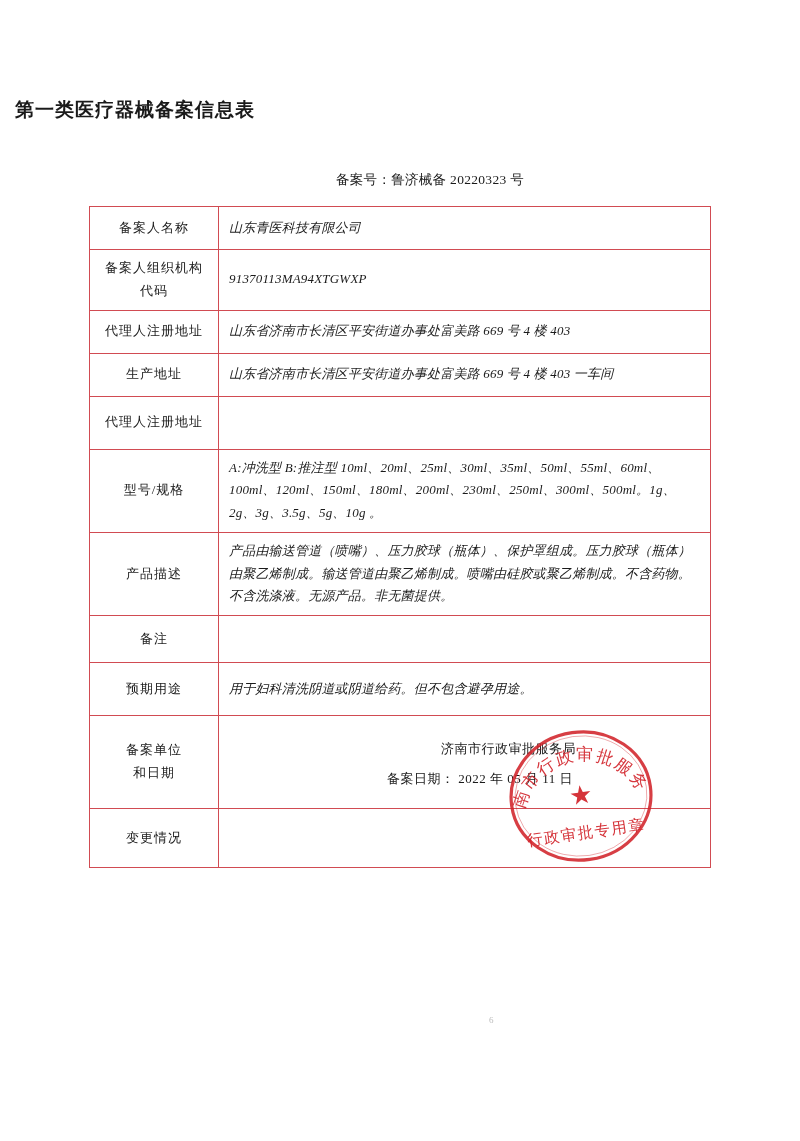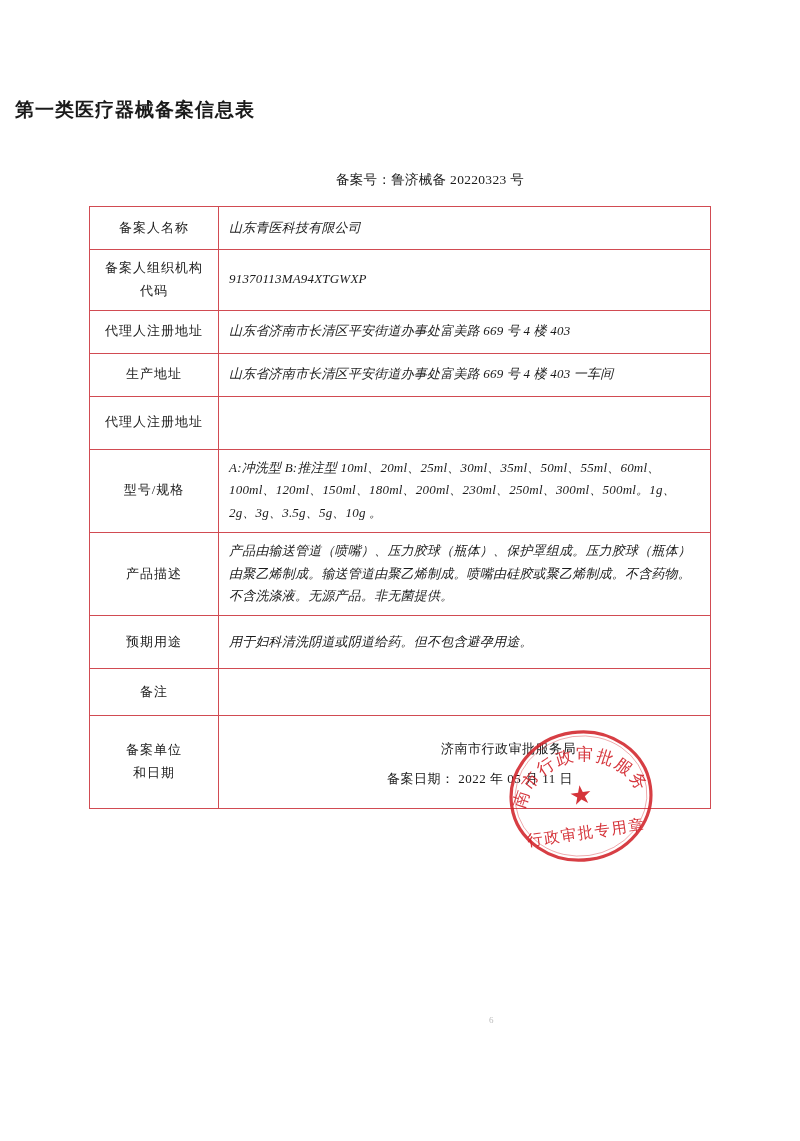--- a/index.html
+++ b/index.html
@@ -146,26 +146,26 @@
       </tr>
       <tr>
         <td class="label">型号/规格</td>
         <td class="value r-spec">A:冲洗型  B:推注型        10ml、20ml、25ml、30ml、35ml、50ml、55ml、60ml、100ml、120ml、150ml、180ml、200ml、230ml、250ml、300ml、500ml。1g、2g、3g、3.5g、5g、10g 。</td>
       </tr>
       <tr>
         <td class="label">产品描述</td>
         <td class="value r-desc">产品由输送管道（喷嘴）、压力胶球（瓶体）、保护罩组成。压力胶球（瓶体）由聚乙烯制成。输送管道由聚乙烯制成。喷嘴由硅胶或聚乙烯制成。不含药物。不含洗涤液。无源产品。非无菌提供。</td>
       </tr>
       <tr>
+        <td class="label" style="height:32px">备注</td>
+        <td class="value" style="height:32px"></td>
+      </tr>
+      <tr>
         <td class="label" style="height:38px">预期用途</td>
         <td class="value" style="height:38px">用于妇科清洗阴道或阴道给药。但不包含避孕用途。</td>
-      </tr>
-      <tr>
-        <td class="label" style="height:32px">备注</td>
-        <td class="value" style="height:32px"></td>
       </tr>
       <tr>
         <td class="label label-2line"><span>备案单位</span><br><span>和日期</span></td>
         <td class="agency-cell">
           <div class="agency-inner">
             <div class="agency-name">济南市行政审批服务局</div>
             <div class="agency-date">备案日期：   2022 年 05 月 11 日</div>
             <div class="seal">
               <svg width="152" height="152" viewBox="0 0 152 152" xmlns="http://www.w3.org/2000/svg">
                 <g transform="rotate(-8 76 76)">
@@ -176,18 +176,22 @@
                     <textPath href="#arcTop" startOffset="50%" text-anchor="middle">济南市行政审批服务局</textPath>
                   </text>
                   <text x="76" y="84" font-family="'Liberation Serif', serif" font-size="26" fill="#d2232a" opacity="0.92" text-anchor="middle">★</text>
                   <text x="76" y="118" font-family="'Liberation Serif', serif" font-size="15.5" fill="#d2232a" opacity="0.92" text-anchor="middle" letter-spacing="1.5">行政审批专用章</text>
                 </g>
               </svg>
             </div>
           </div>
         </td>
       </tr>
+      <tr>
+        <td class="label" style="height:44px">变更情况</td>
+        <td class="value" style="height:44px"></td>
+      </tr>
     </tbody>
   </table>
 
   <span class="tiny-mark mark-bottom">6</span>
 
 </div>
 
 </body></html>

